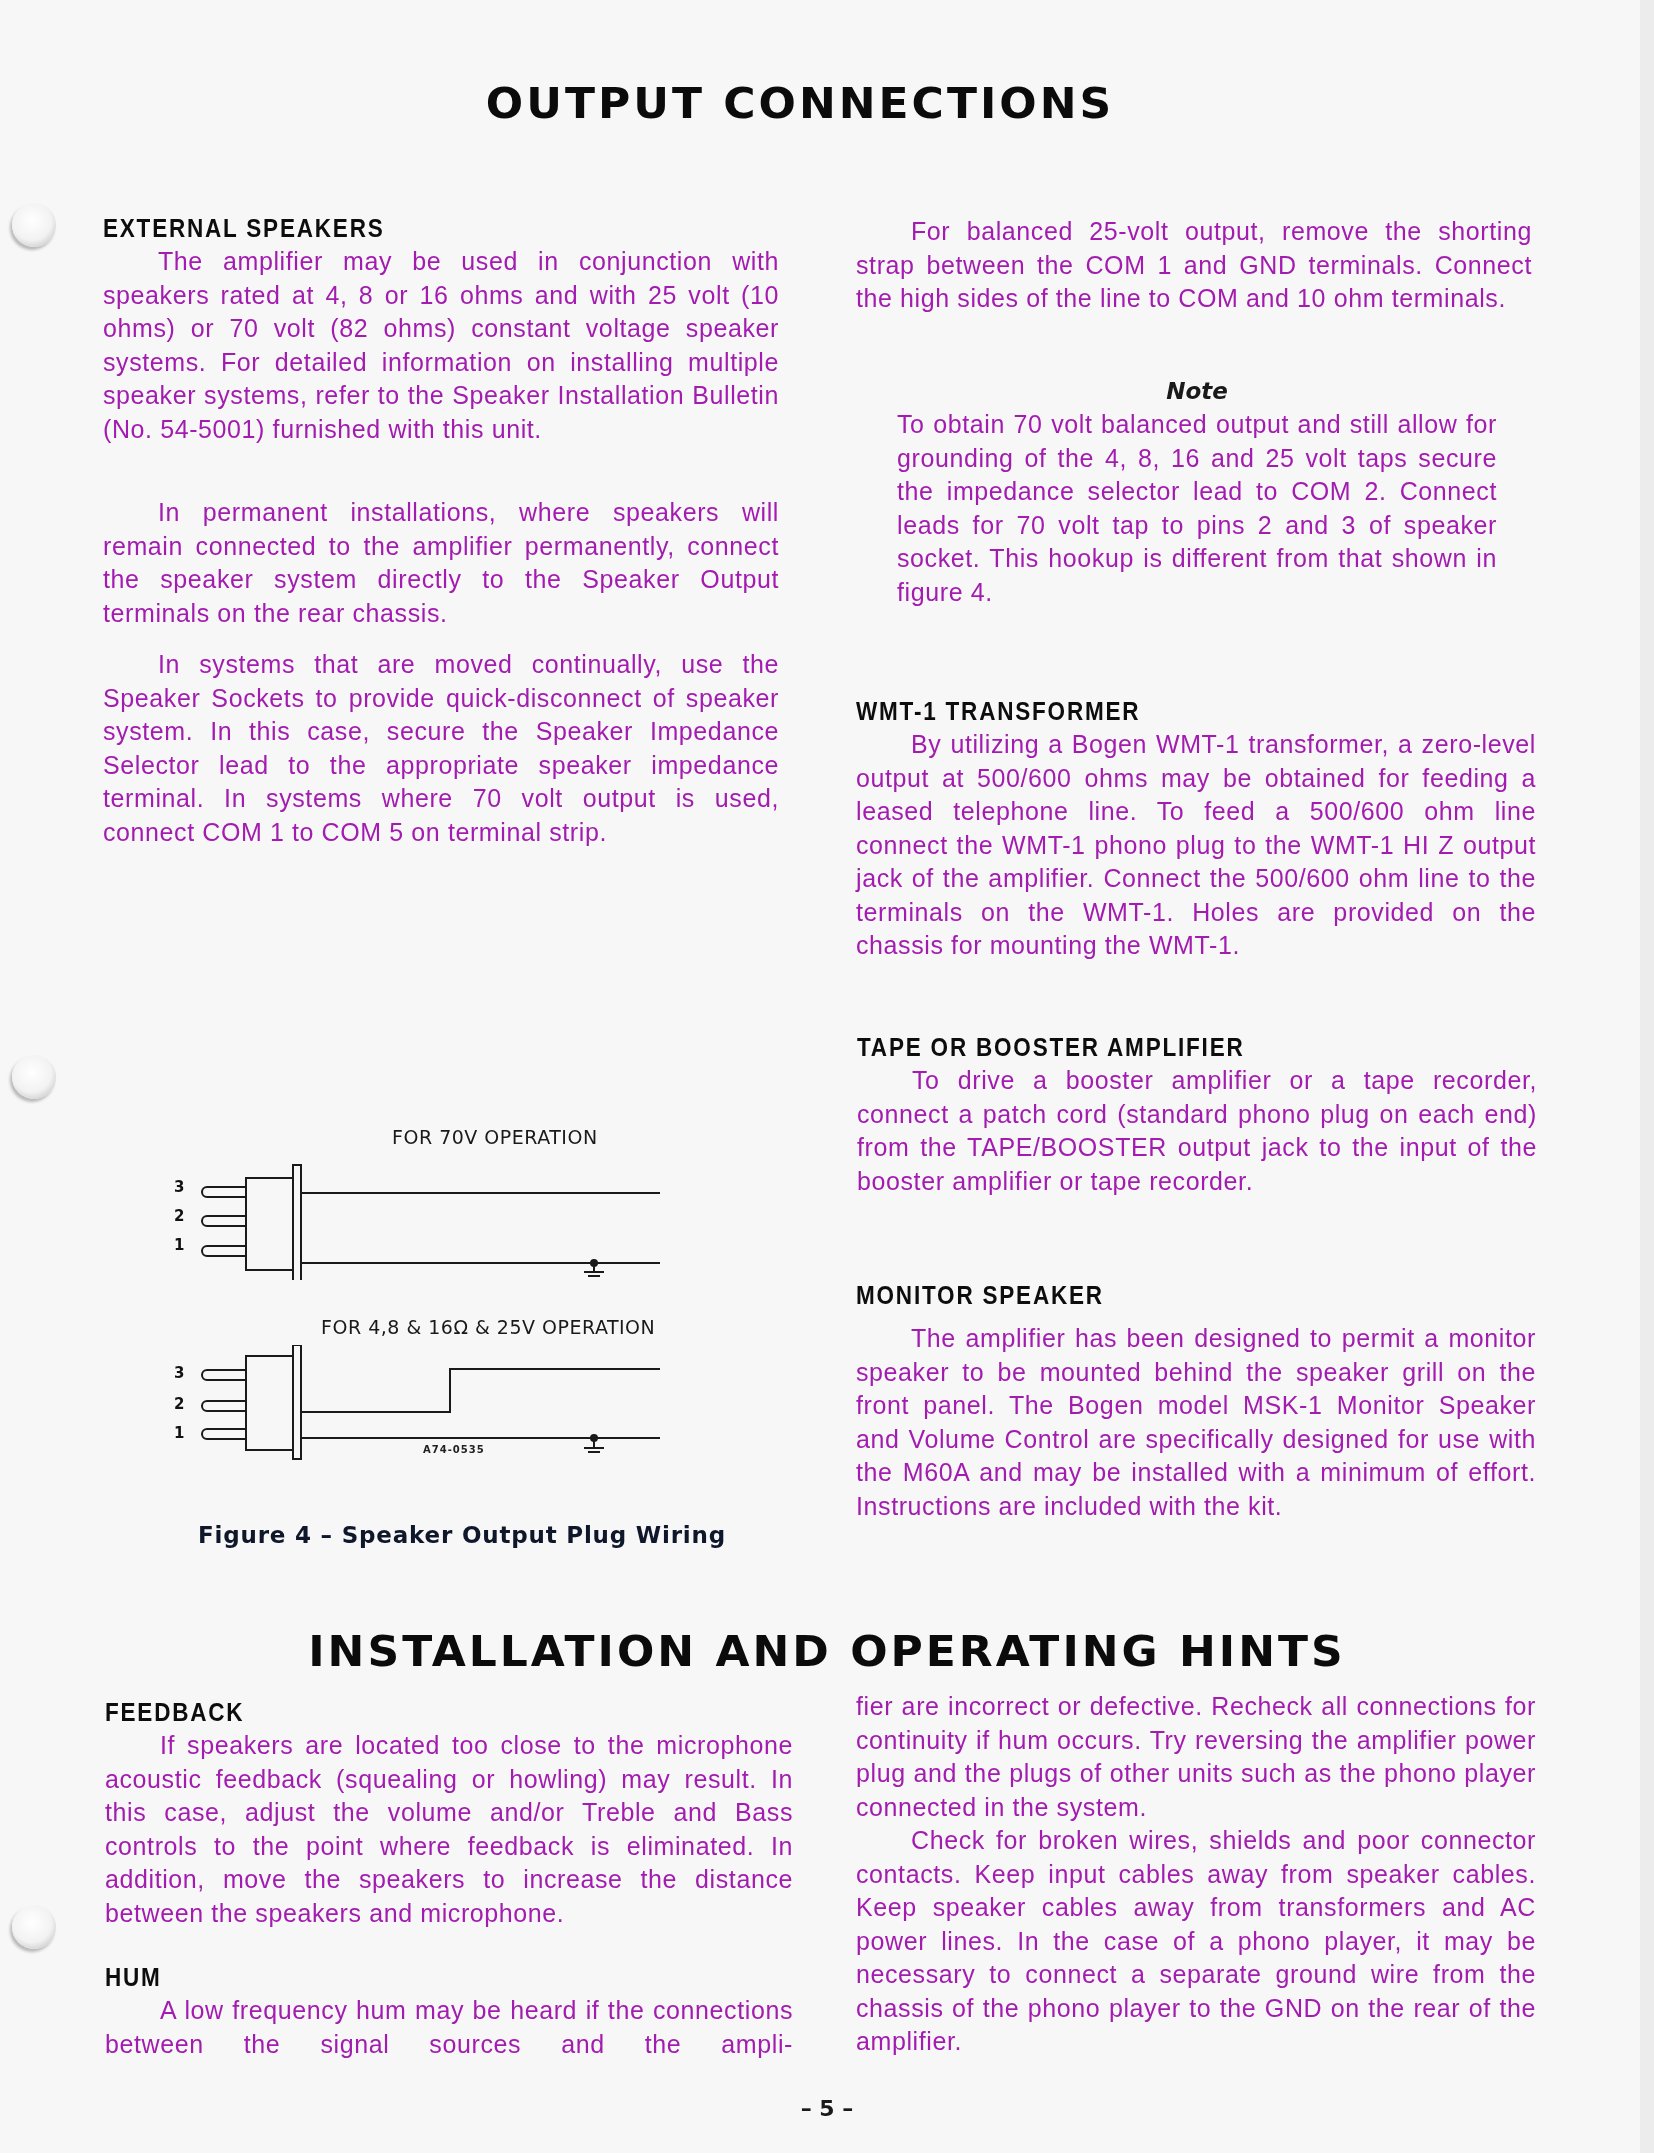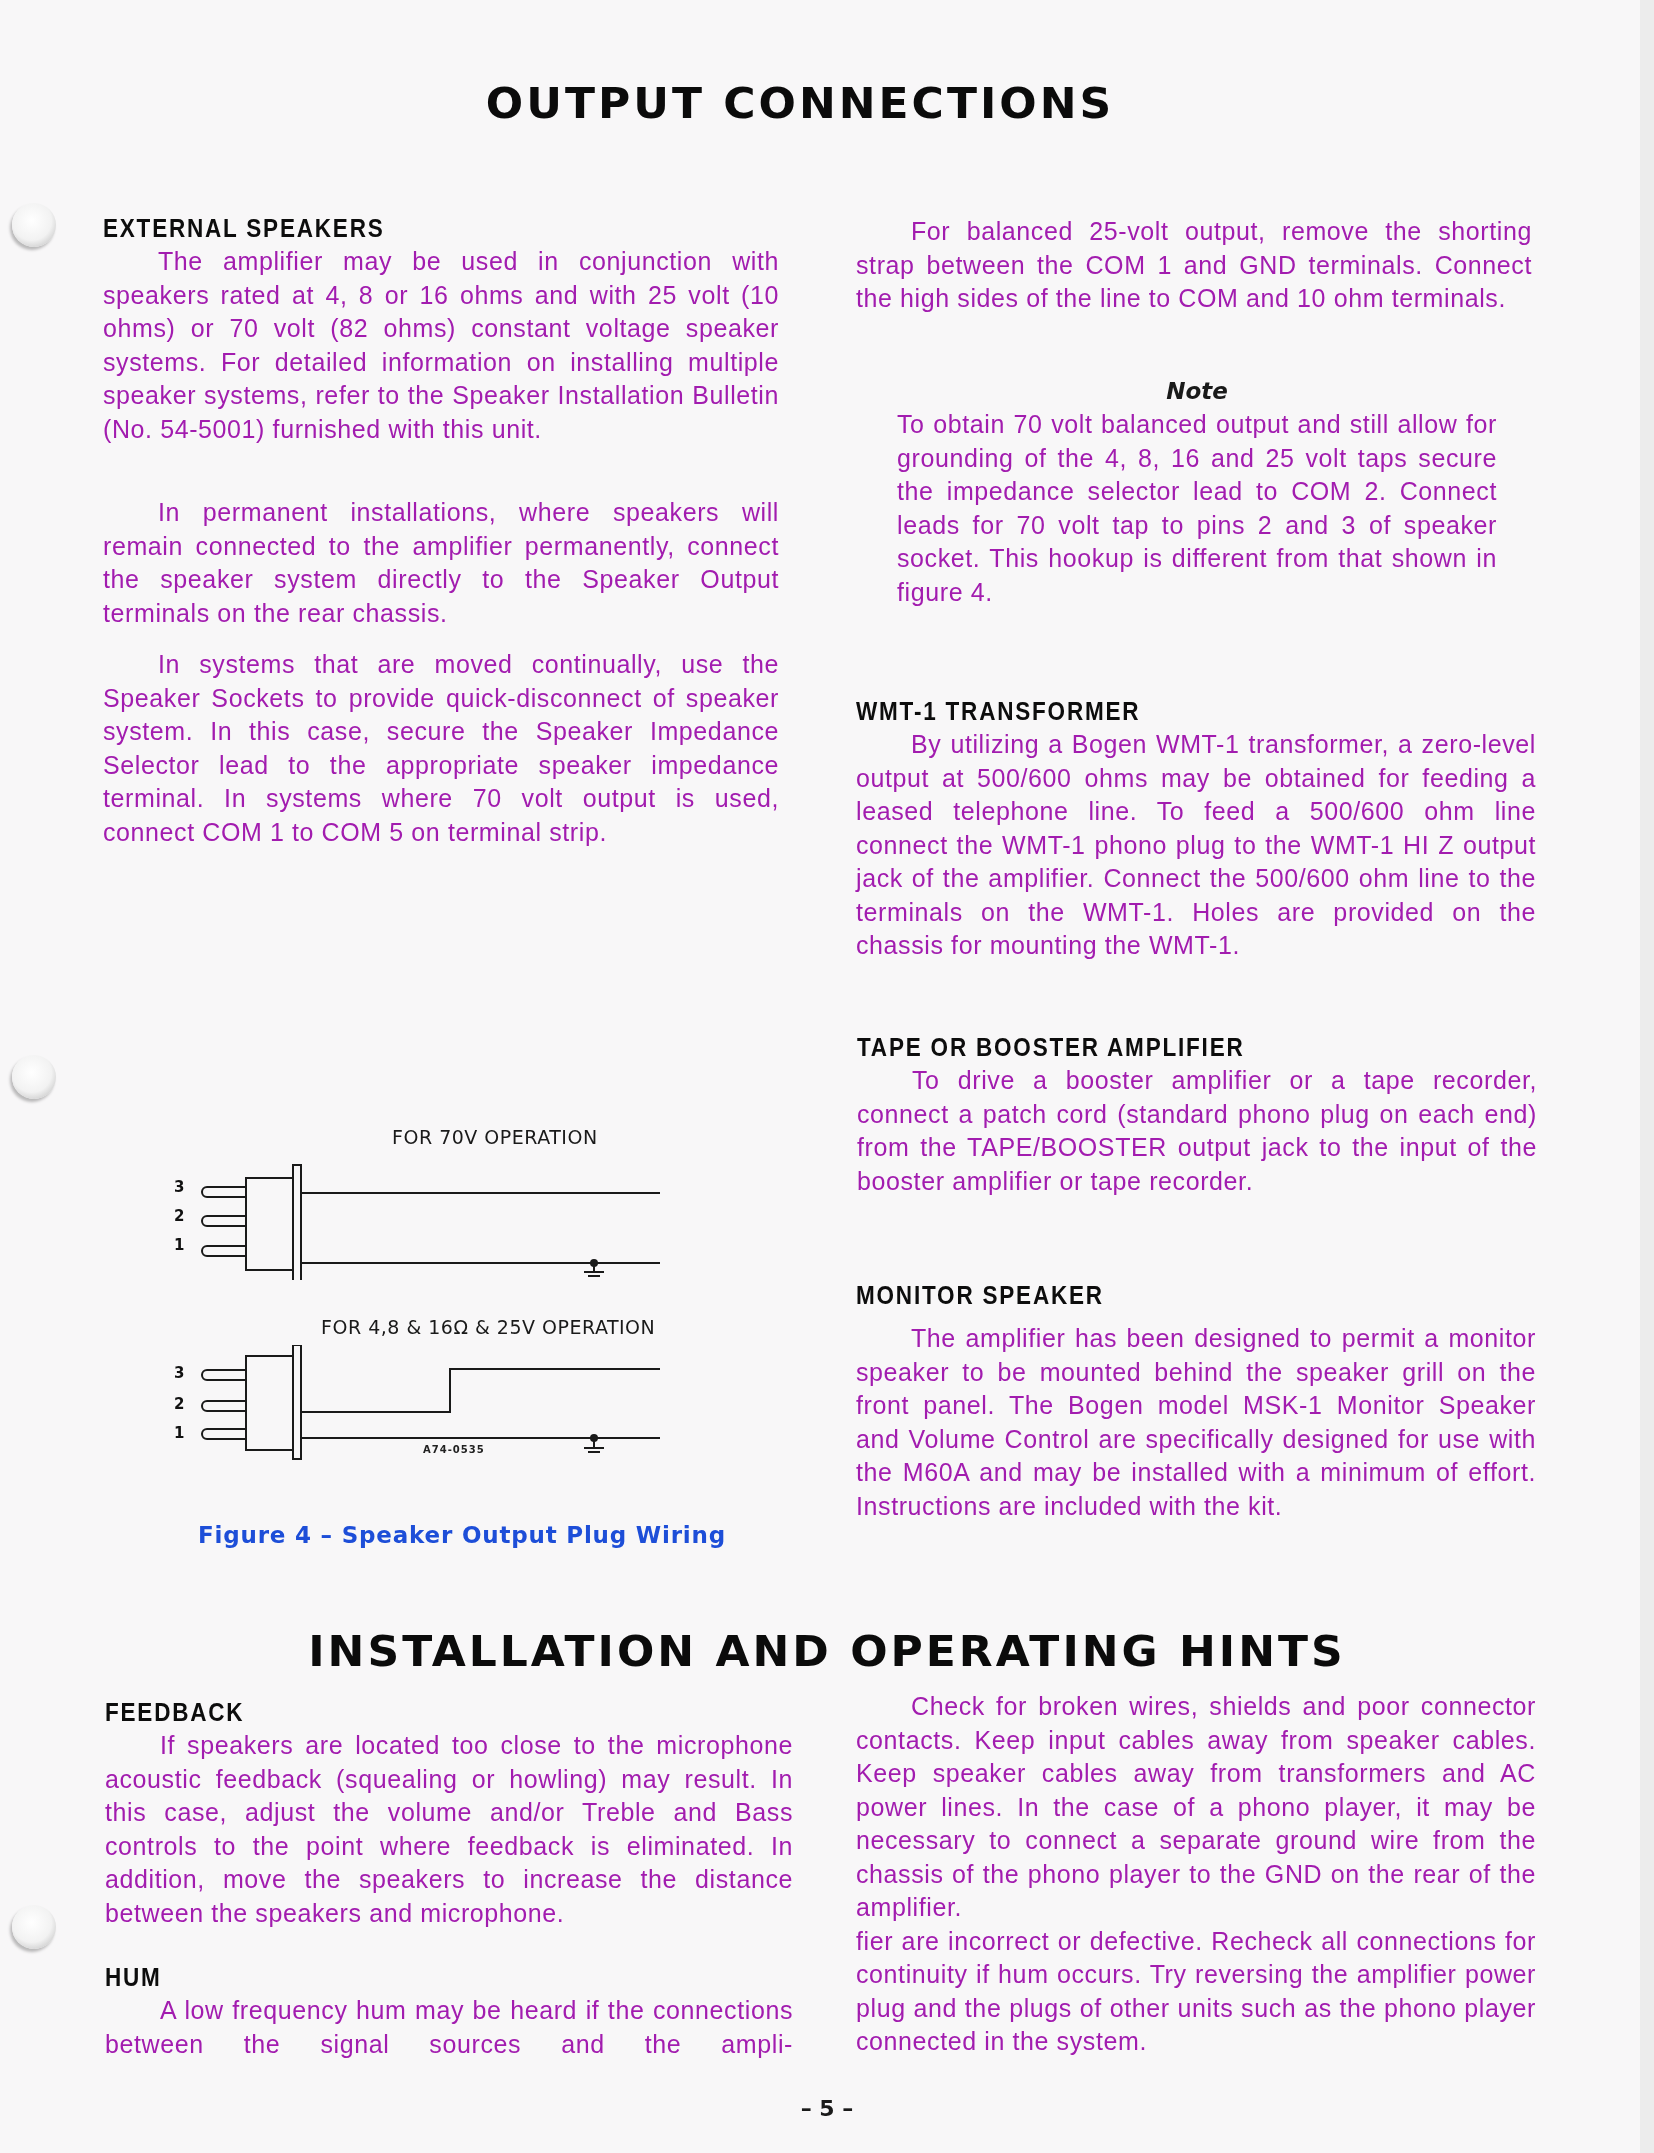--- a/index.html
+++ b/index.html
@@ -38,21 +38,21 @@
     .note-title {
       font-family: "DejaVu Sans", "Liberation Sans", sans-serif; font-weight: bold;
       font-style: italic; font-size: 23px; text-align: center; margin: 0 0 4px 0;
     }
     .fig-label {
       position: absolute; font-family: "DejaVu Sans", "Liberation Sans", sans-serif;
       font-size: 19px; color: #1a1a1a; letter-spacing: 0.5px;
     }
     .fig-caption {
       position: absolute; font-family: "DejaVu Sans", "Liberation Sans", sans-serif;
-      font-weight: bold; font-size: 23px; letter-spacing: 0.8px; color: #1d4ed8;
+      font-weight: bold; font-size: 23px; letter-spacing: 0.8px; color: #0f172a;
     }
     .pin-num {
       position: absolute; font-family: "DejaVu Sans", "Liberation Sans", sans-serif;
       font-weight: bold; font-size: 15px; color: #111;
     }
     .drawing-code {
       position: absolute; font-family: "DejaVu Sans", "Liberation Sans", sans-serif;
       font-weight: bold; font-size: 10px; letter-spacing: 1px; color: #222; margin-left: 7px;
     }
     .page-num {
@@ -152,17 +152,17 @@
   <h2 class="sec-head">FEEDBACK</h2>
   <p class="para indent" style="margin-top:2px;">If speakers are located too close to the microphone acoustic feedback (squealing or howling) may result. In this case, adjust the volume and/or Treble and Bass controls to the point where feedback is eliminated. In addition, move the speakers to increase the distance between the speakers and microphone.</p>
 </div>
 
 <div class="col" style="left:105px; top:1963px; width:688px;">
   <h2 class="sec-head">HUM</h2>
   <p class="para indent" style="margin-top:2px; text-align-last: justify;">A low frequency hum may be heard if the connections between the signal sources and the ampli-</p>
 </div>
 
 <div class="col" style="left:856px; top:1690px; width:680px;">
+  <p class="para">fier are incorrect or defective. Recheck all connections for continuity if hum occurs. Try reversing the amplifier power plug and the plugs of other units such as the phono player connected in the system.</p>
   <p class="para indent">Check for broken wires, shields and poor connector contacts. Keep input cables away from speaker cables. Keep speaker cables away from transformers and AC power lines. In the case of a phono player, it may be necessary to connect a separate ground wire from the chassis of the phono player to the GND on the rear of the amplifier.</p>
-  <p class="para">fier are incorrect or defective. Recheck all connections for continuity if hum occurs. Try reversing the amplifier power plug and the plugs of other units such as the phono player connected in the system.</p>
 </div>
 
 <div class="page-num">– 5 –</div>
 
 </body></html>

